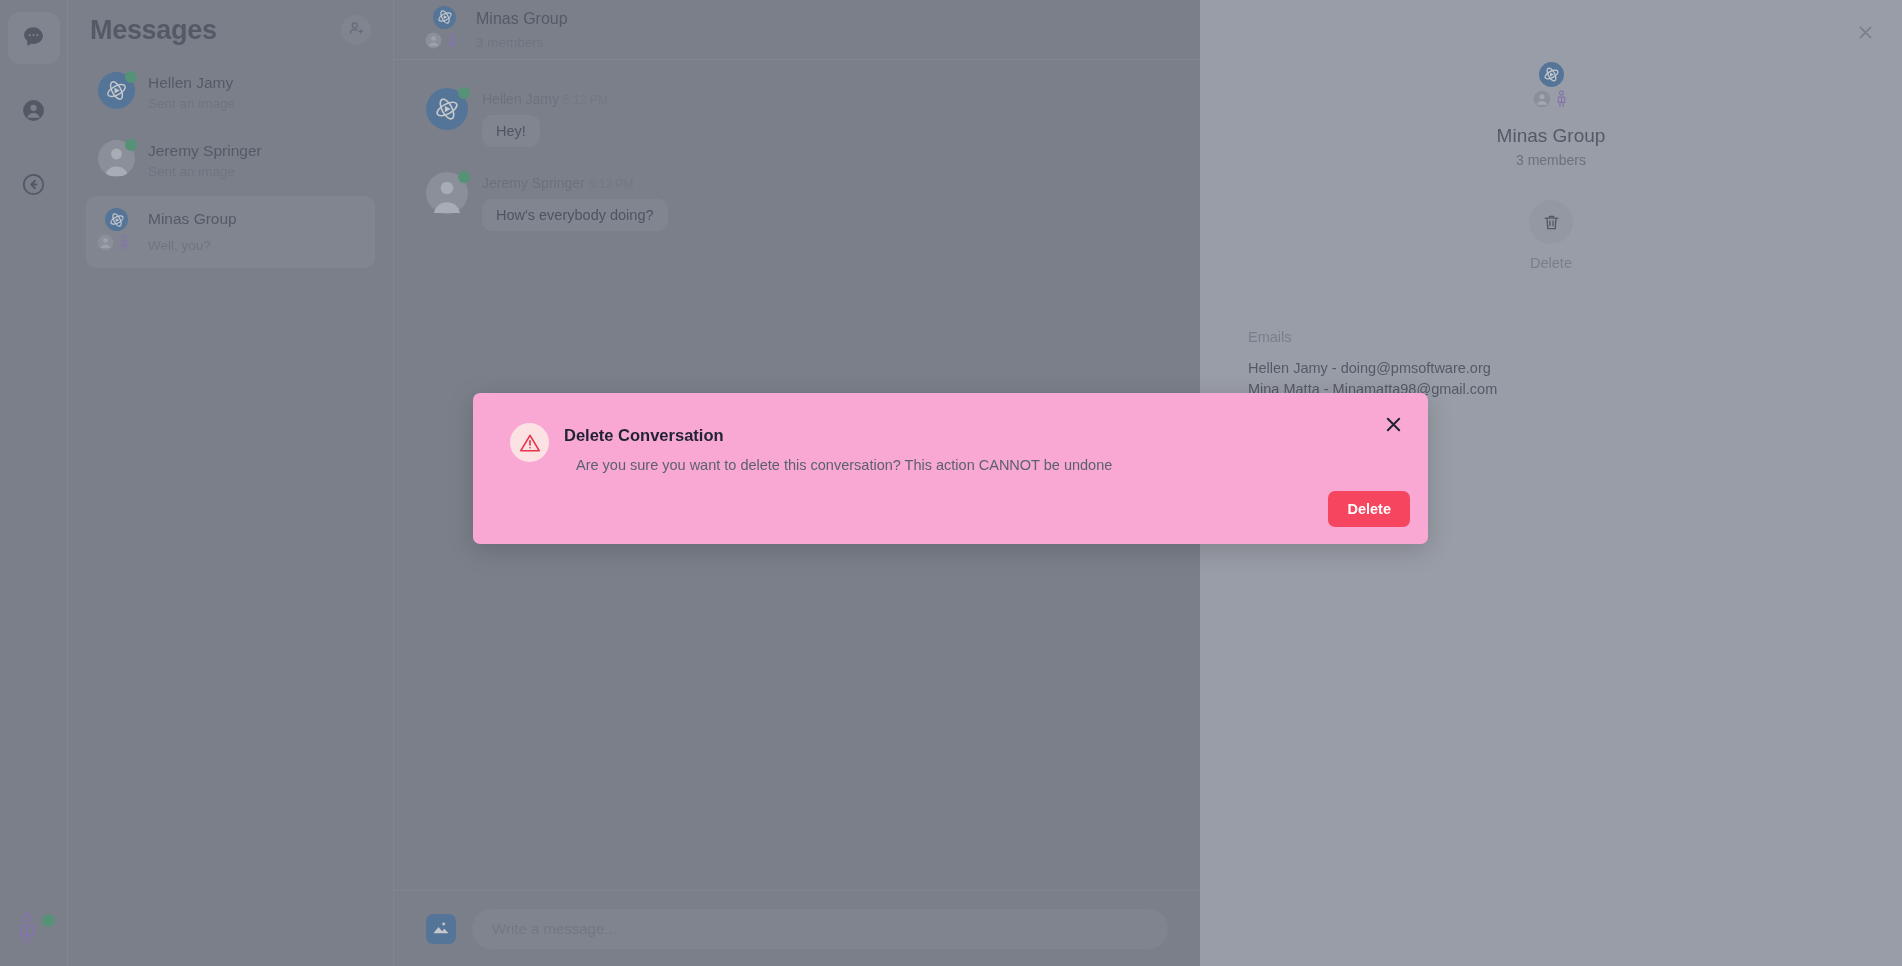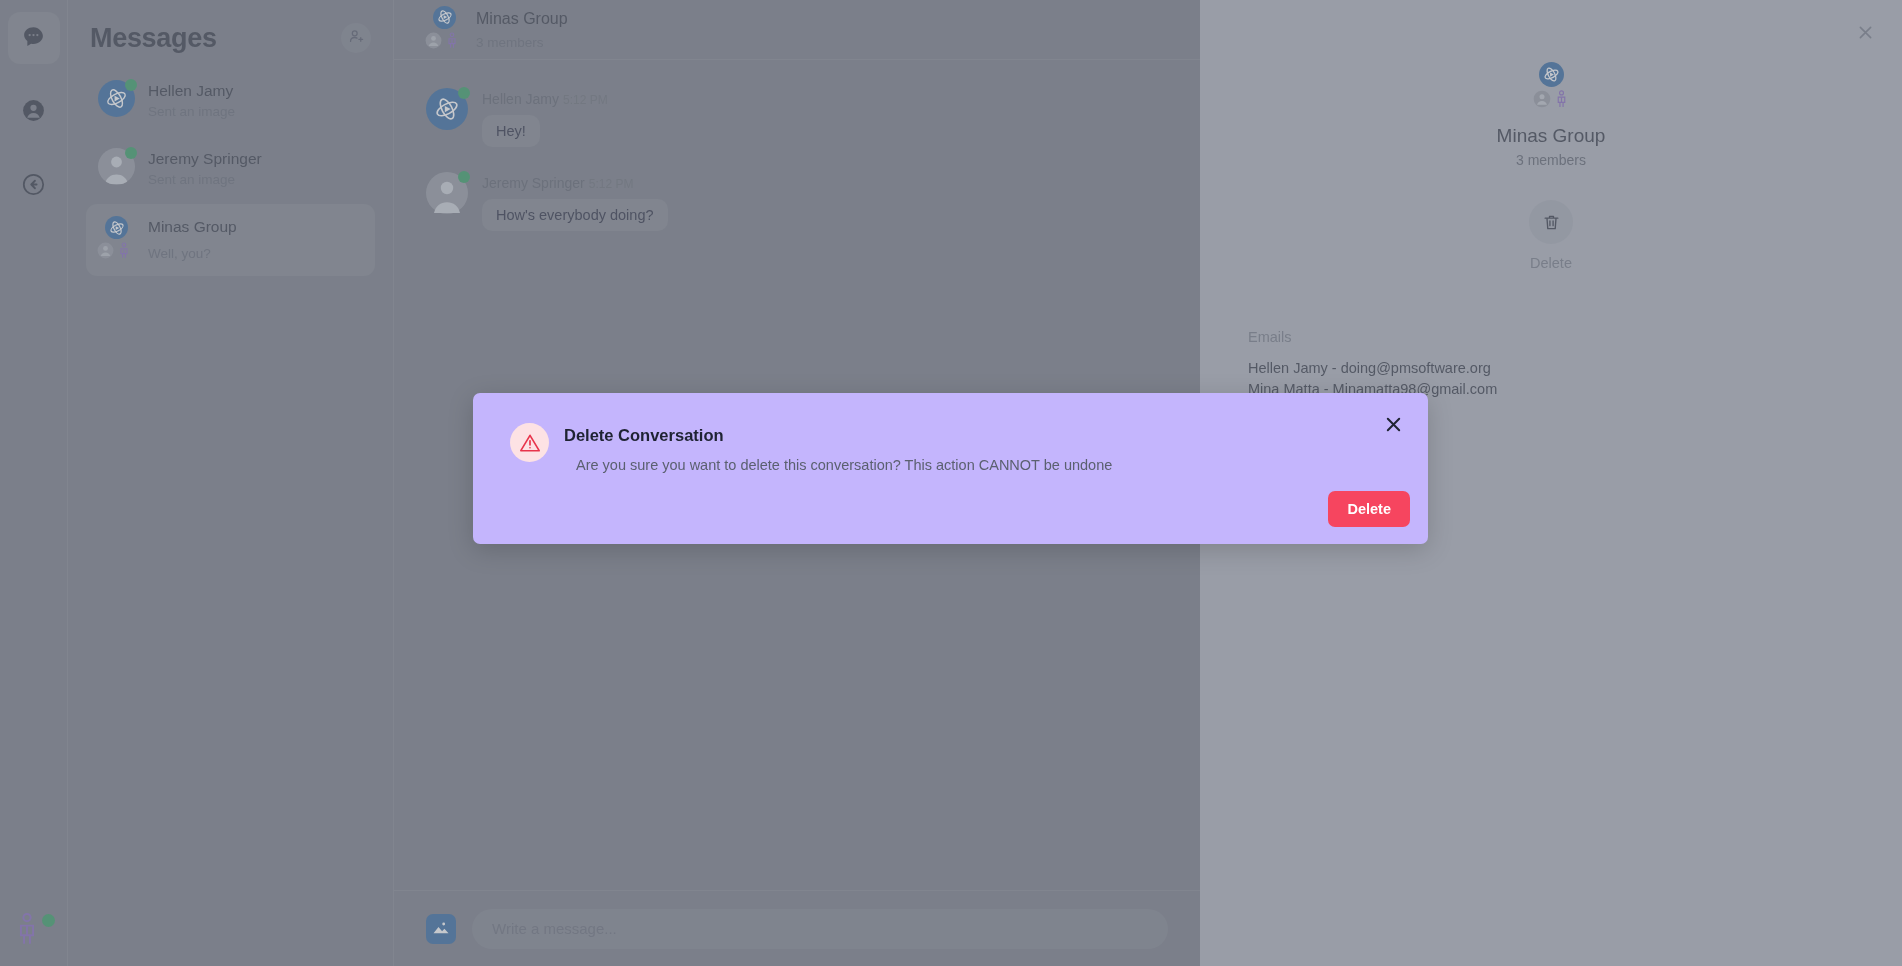--- a/index.html
+++ b/index.html
@@ -33,21 +33,21 @@
   }
   .online-dot-rail {
     width:13px; height:13px; border-radius:50%;
     background:#3DA36B; margin-left:2px; margin-top:2px;
   }
 
   
   #convlist {
     width:326px; flex:0 0 326px; height:966px;
     background:#7E828D; border-right:1px solid #888c96;
-    padding:8px 18px;
+    padding:0 18px;
   }
   #conv-header {
     height:60px; display:flex; align-items:center;
     justify-content:space-between; padding:0 4px;
   }
   #conv-title {
     font-size:27px; font-weight:bold; color:#3c414f;
     letter-spacing:-0.3px;
   }
   #add-user-btn {
@@ -153,21 +153,21 @@
   #emails { margin-top:58px; }
   #emails-title { font-size:14.5px; color:#7b808d; margin-bottom:13px; }
   .email-row { font-size:14.5px; color:#3c414f; line-height:20.5px; }
 
   
   #overlay {
     position:absolute; inset:0; background:rgba(120,124,134,0.42);
   }
   #modal {
     position:absolute; left:473px; top:393px;
-    width:955px; height:151px; background:#c4b5fd;
+    width:955px; height:151px; background:#f9a8d4;
     border-radius:7px; box-shadow:0 6px 26px rgba(0,0,0,0.17);
   }
   #modal-warn-icon {
     position:absolute; left:37px; top:30px;
     width:39px; height:39px; border-radius:50%;
     background:#FDE2E4; display:flex;
     align-items:center; justify-content:center;
   }
   #modal-title {
     position:absolute; left:91px; top:33px;

